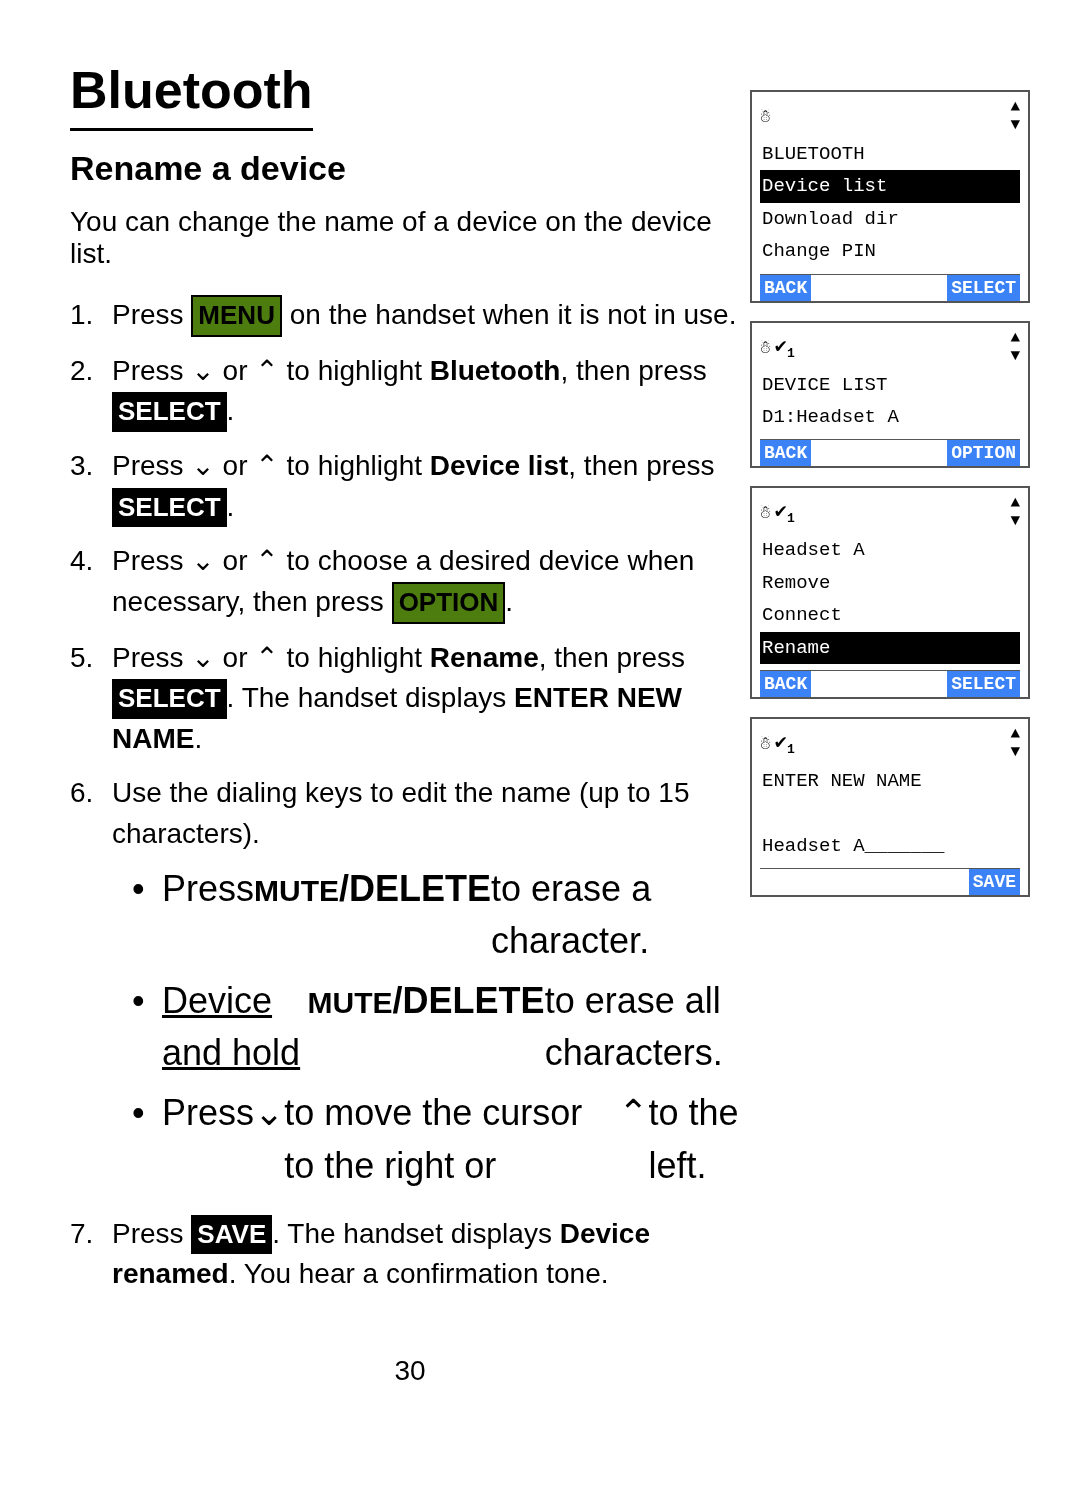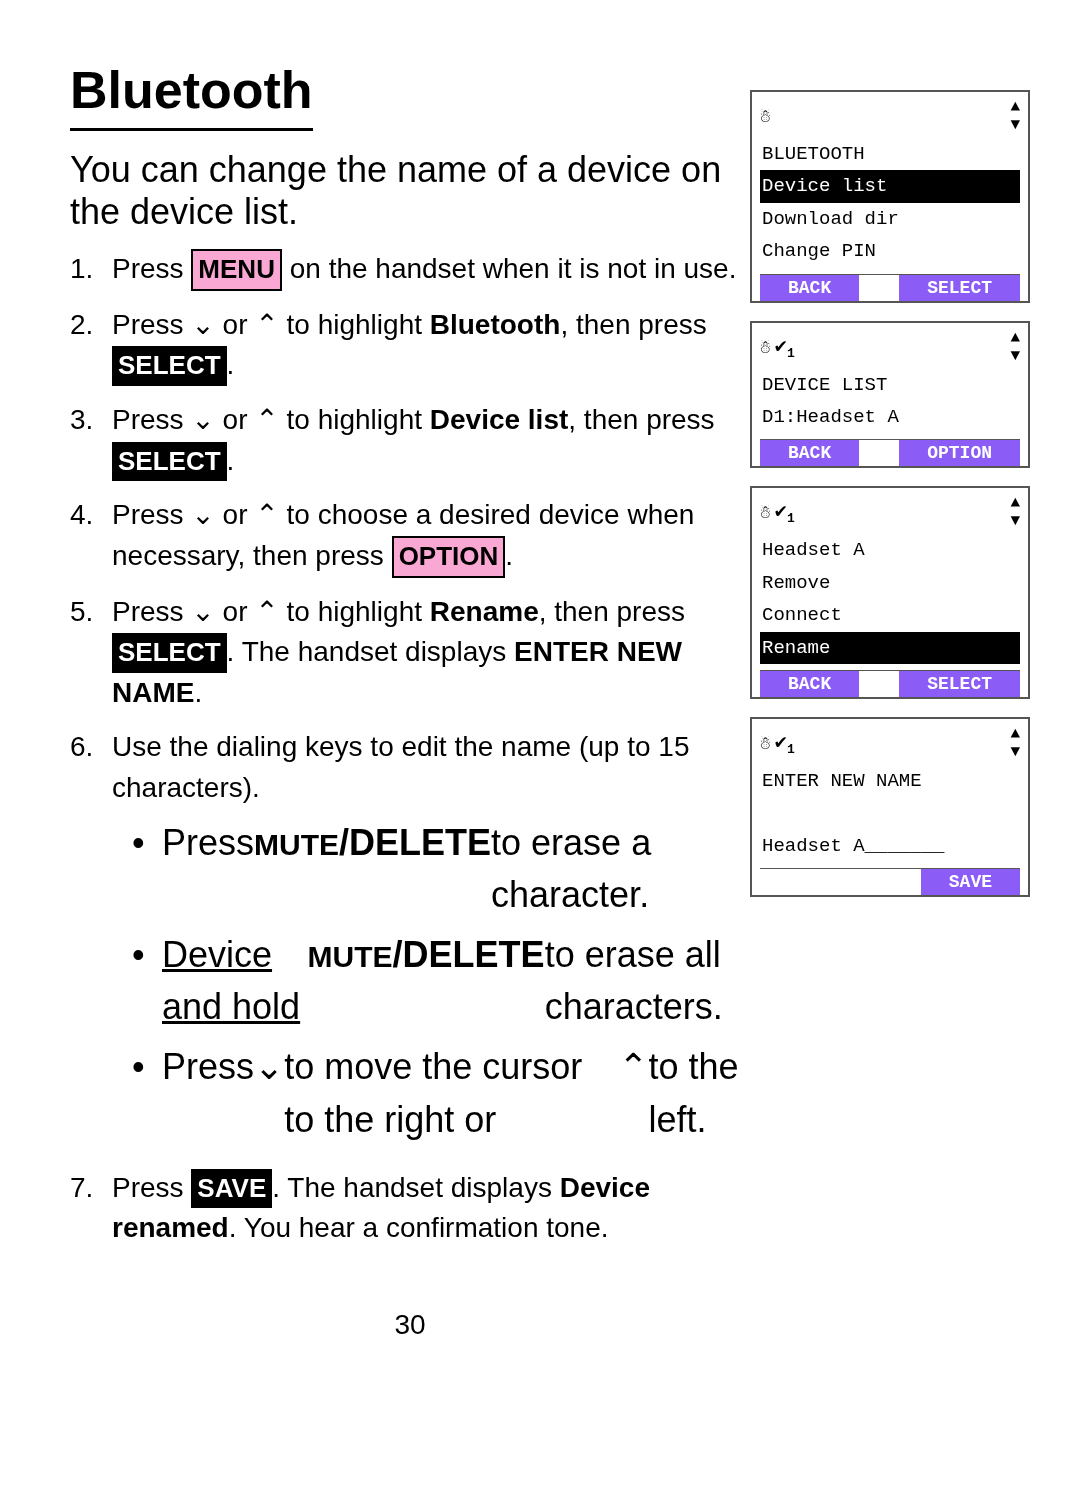--- a/index.html
+++ b/index.html
@@ -23,22 +23,22 @@
       border-bottom: 3px solid #000;
       padding-bottom: 8px;
       display: inline-block;
     }
     h2 {
       font-size: 34px;
       font-weight: bold;
       margin-bottom: 18px;
     }
     .intro {
-      font-size: 36px;
-      margin-bottom: 16px;
+      font-size: 28px;
+      margin-bottom: 25px;
     }
     .steps {
       list-style: none;
       counter-reset: step-counter;
     }
     .steps > li {
       counter-increment: step-counter;
       display: flex;
       margin-bottom: 14px;
       font-size: 28px;
@@ -68,21 +68,21 @@
       min-width: 30px;
       margin-left: 20px;
     }
     .key-box {
       display: inline-block;
       border: 2px solid #000;
       padding: 0px 5px;
       font-weight: bold;
       font-family: Arial, sans-serif;
       font-size: 26px;
-      background: #f9a8d4;
+      background: #4d7c0f;
     }
     .key-highlight {
       display: inline-block;
       background: #000;
       color: #fff;
       padding: 1px 6px;
       font-weight: bold;
       font-size: 26px;
     }
     .arrow-down { display: inline-block; }
@@ -151,44 +151,45 @@
       display: block;
       padding: 1px 2px;
     }
     .screen-buttons {
       display: flex;
       justify-content: space-between;
       margin-top: 6px;
       border-top: 1px solid #555;
     }
     .screen-btn {
-      background: #8b5cf6;
+      background: #3b82f6;
       color: #fff;
       font-family: 'Courier New', Courier, monospace;
       font-size: 18px;
-      padding: 3px 28px;
+      padding: 3px 4px;
       font-weight: bold;
     }
 
     .page-number {
       text-align: center;
       margin-top: 60px;
       font-size: 28px;
     }
 
     .content-area {
       width: 680px;
     }
   </style>
 </head>
 <body>
 
 <div class="page">
   <div class="content-area">
     <h1>Bluetooth</h1>
+    <h2>Rename a device</h2>
     <p class="intro">You can change the name of a device on the device list.</p>
 
     <ol class="steps">
 
       <li>
         <span class="step-content">
           Press <span class="key-box">MENU</span> on the handset when it is not in use.
         </span>
       </li>
 

